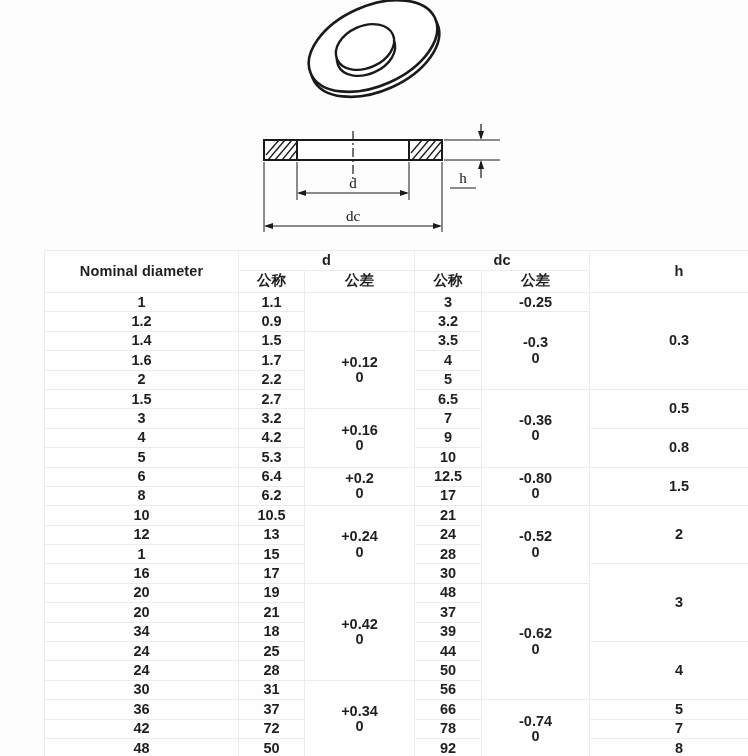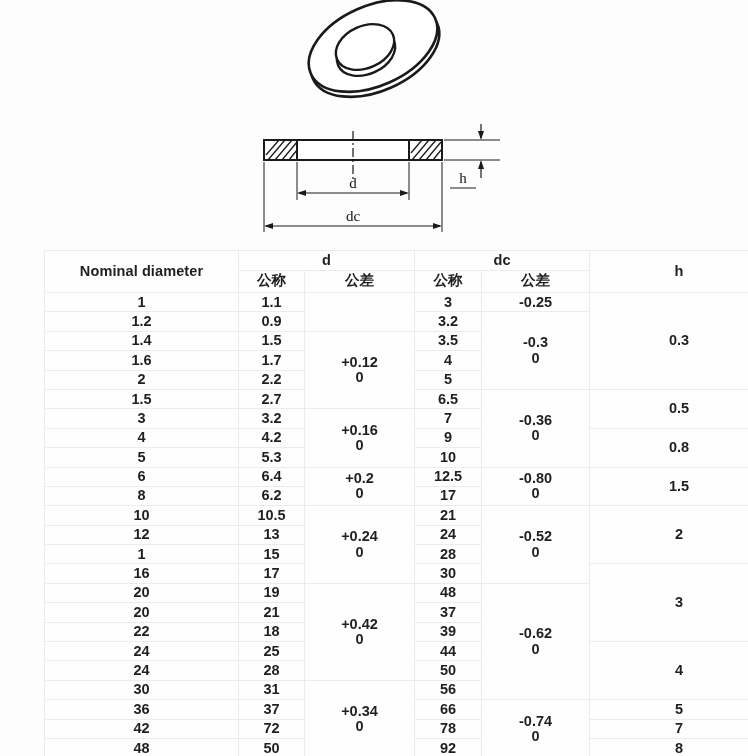--- a/index.html
+++ b/index.html
@@ -300,21 +300,21 @@
           <td class="dcol">48</td>
           <td class="tol" rowspan="6">-0.62
 0</td>
         </tr>
         <tr class="body-row">
           <td class="dcol">20</td>
           <td class="dcol">21</td>
           <td class="dcol">37</td>
         </tr>
         <tr class="body-row">
-          <td class="dcol">22</td>
+          <td class="dcol">34</td>
           <td class="dcol">18</td>
           <td class="dcol">39</td>
         </tr>
         <tr class="body-row">
           <td class="dcol">24</td>
           <td class="dcol">25</td>
           <td class="dcol">44</td>
           <td class="hval" rowspan="3">4</td>
         </tr>
         <tr class="body-row">

